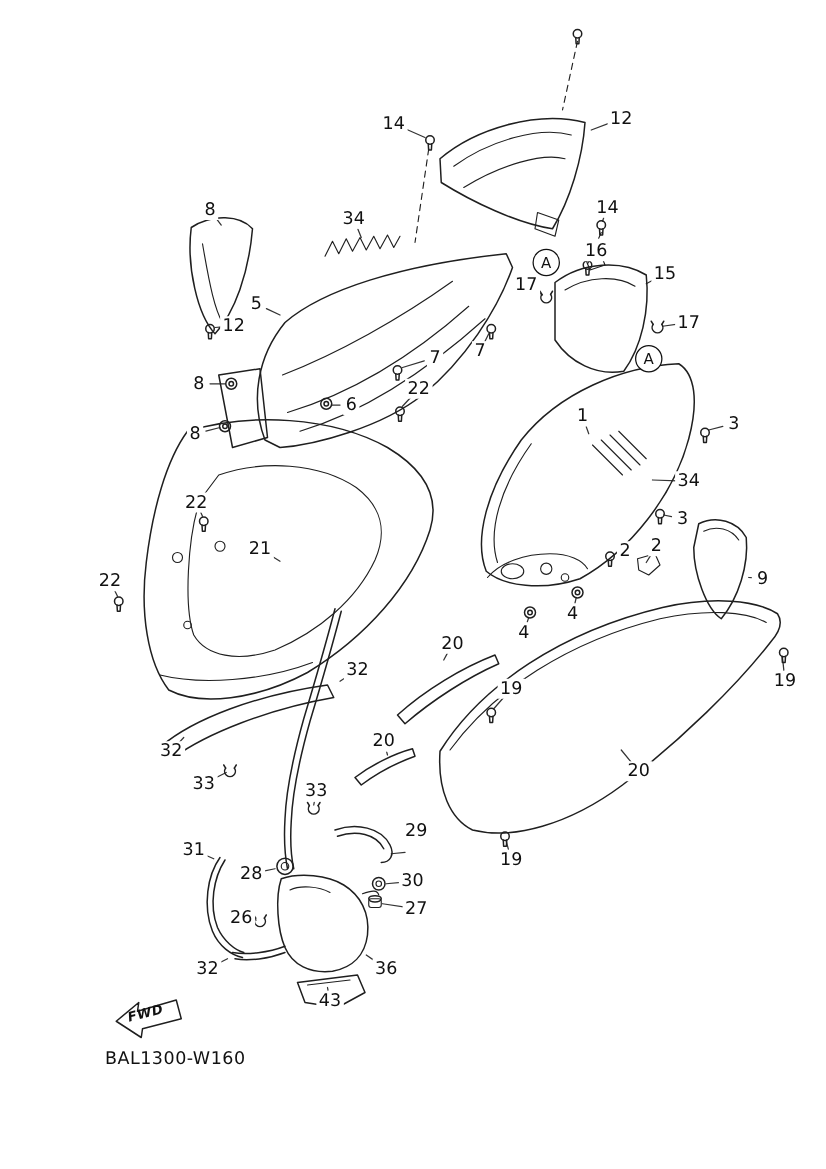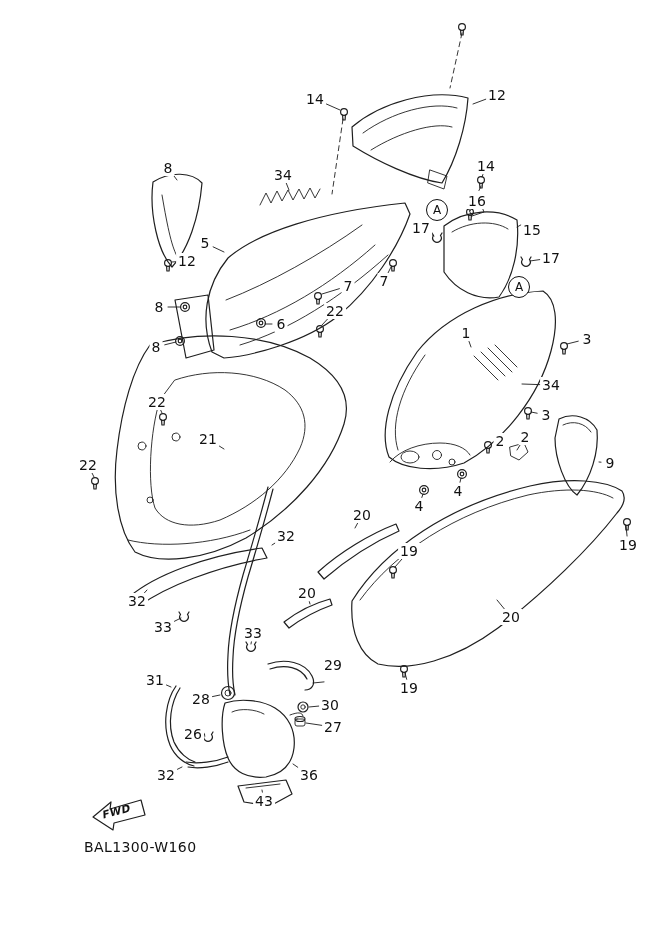--- a/index.html
+++ b/index.html
@@ -238,21 +238,21 @@
     <path d="M93,817 L111,802 L110,809 L141,800 L145,815 L114,823 L113,830 Z"></path>
   </svg>
 
   <div id="callout-layer">
       <span class="callout" style="left: 315px; top: 99px;">14</span>
       <span class="callout" style="left: 497px; top: 95px;">12</span>
       <span class="callout" style="left: 486px; top: 166px;">14</span>
       <span class="callout" style="left: 477px; top: 201px;">16</span>
       <span class="callout" style="left: 168px; top: 168px;">8</span>
       <span class="callout" style="left: 283px; top: 175px;">34</span>
-      <span class="callout" style="left: 532px; top: 219px; margin-top: 11px;">15</span>
+      <span class="callout" style="left: 532px; top: 219px;">15</span>
       <span class="callout" style="left: 421px; top: 228px;">17</span>
       <span class="callout" style="left: 551px; top: 258px;">17</span>
       <span class="callout" style="left: 187px; top: 261px;">12</span>
       <span class="callout" style="left: 205px; top: 243px;">5</span>
       <span class="callout" style="left: 348px; top: 286px;">7</span>
       <span class="callout" style="left: 384px; top: 281px;">7</span>
       <span class="callout" style="left: 159px; top: 307px;">8</span>
       <span class="callout" style="left: 156px; top: 347px;">8</span>
       <span class="callout" style="left: 281px; top: 324px;">6</span>
       <span class="callout" style="left: 335px; top: 311px;">22</span>

